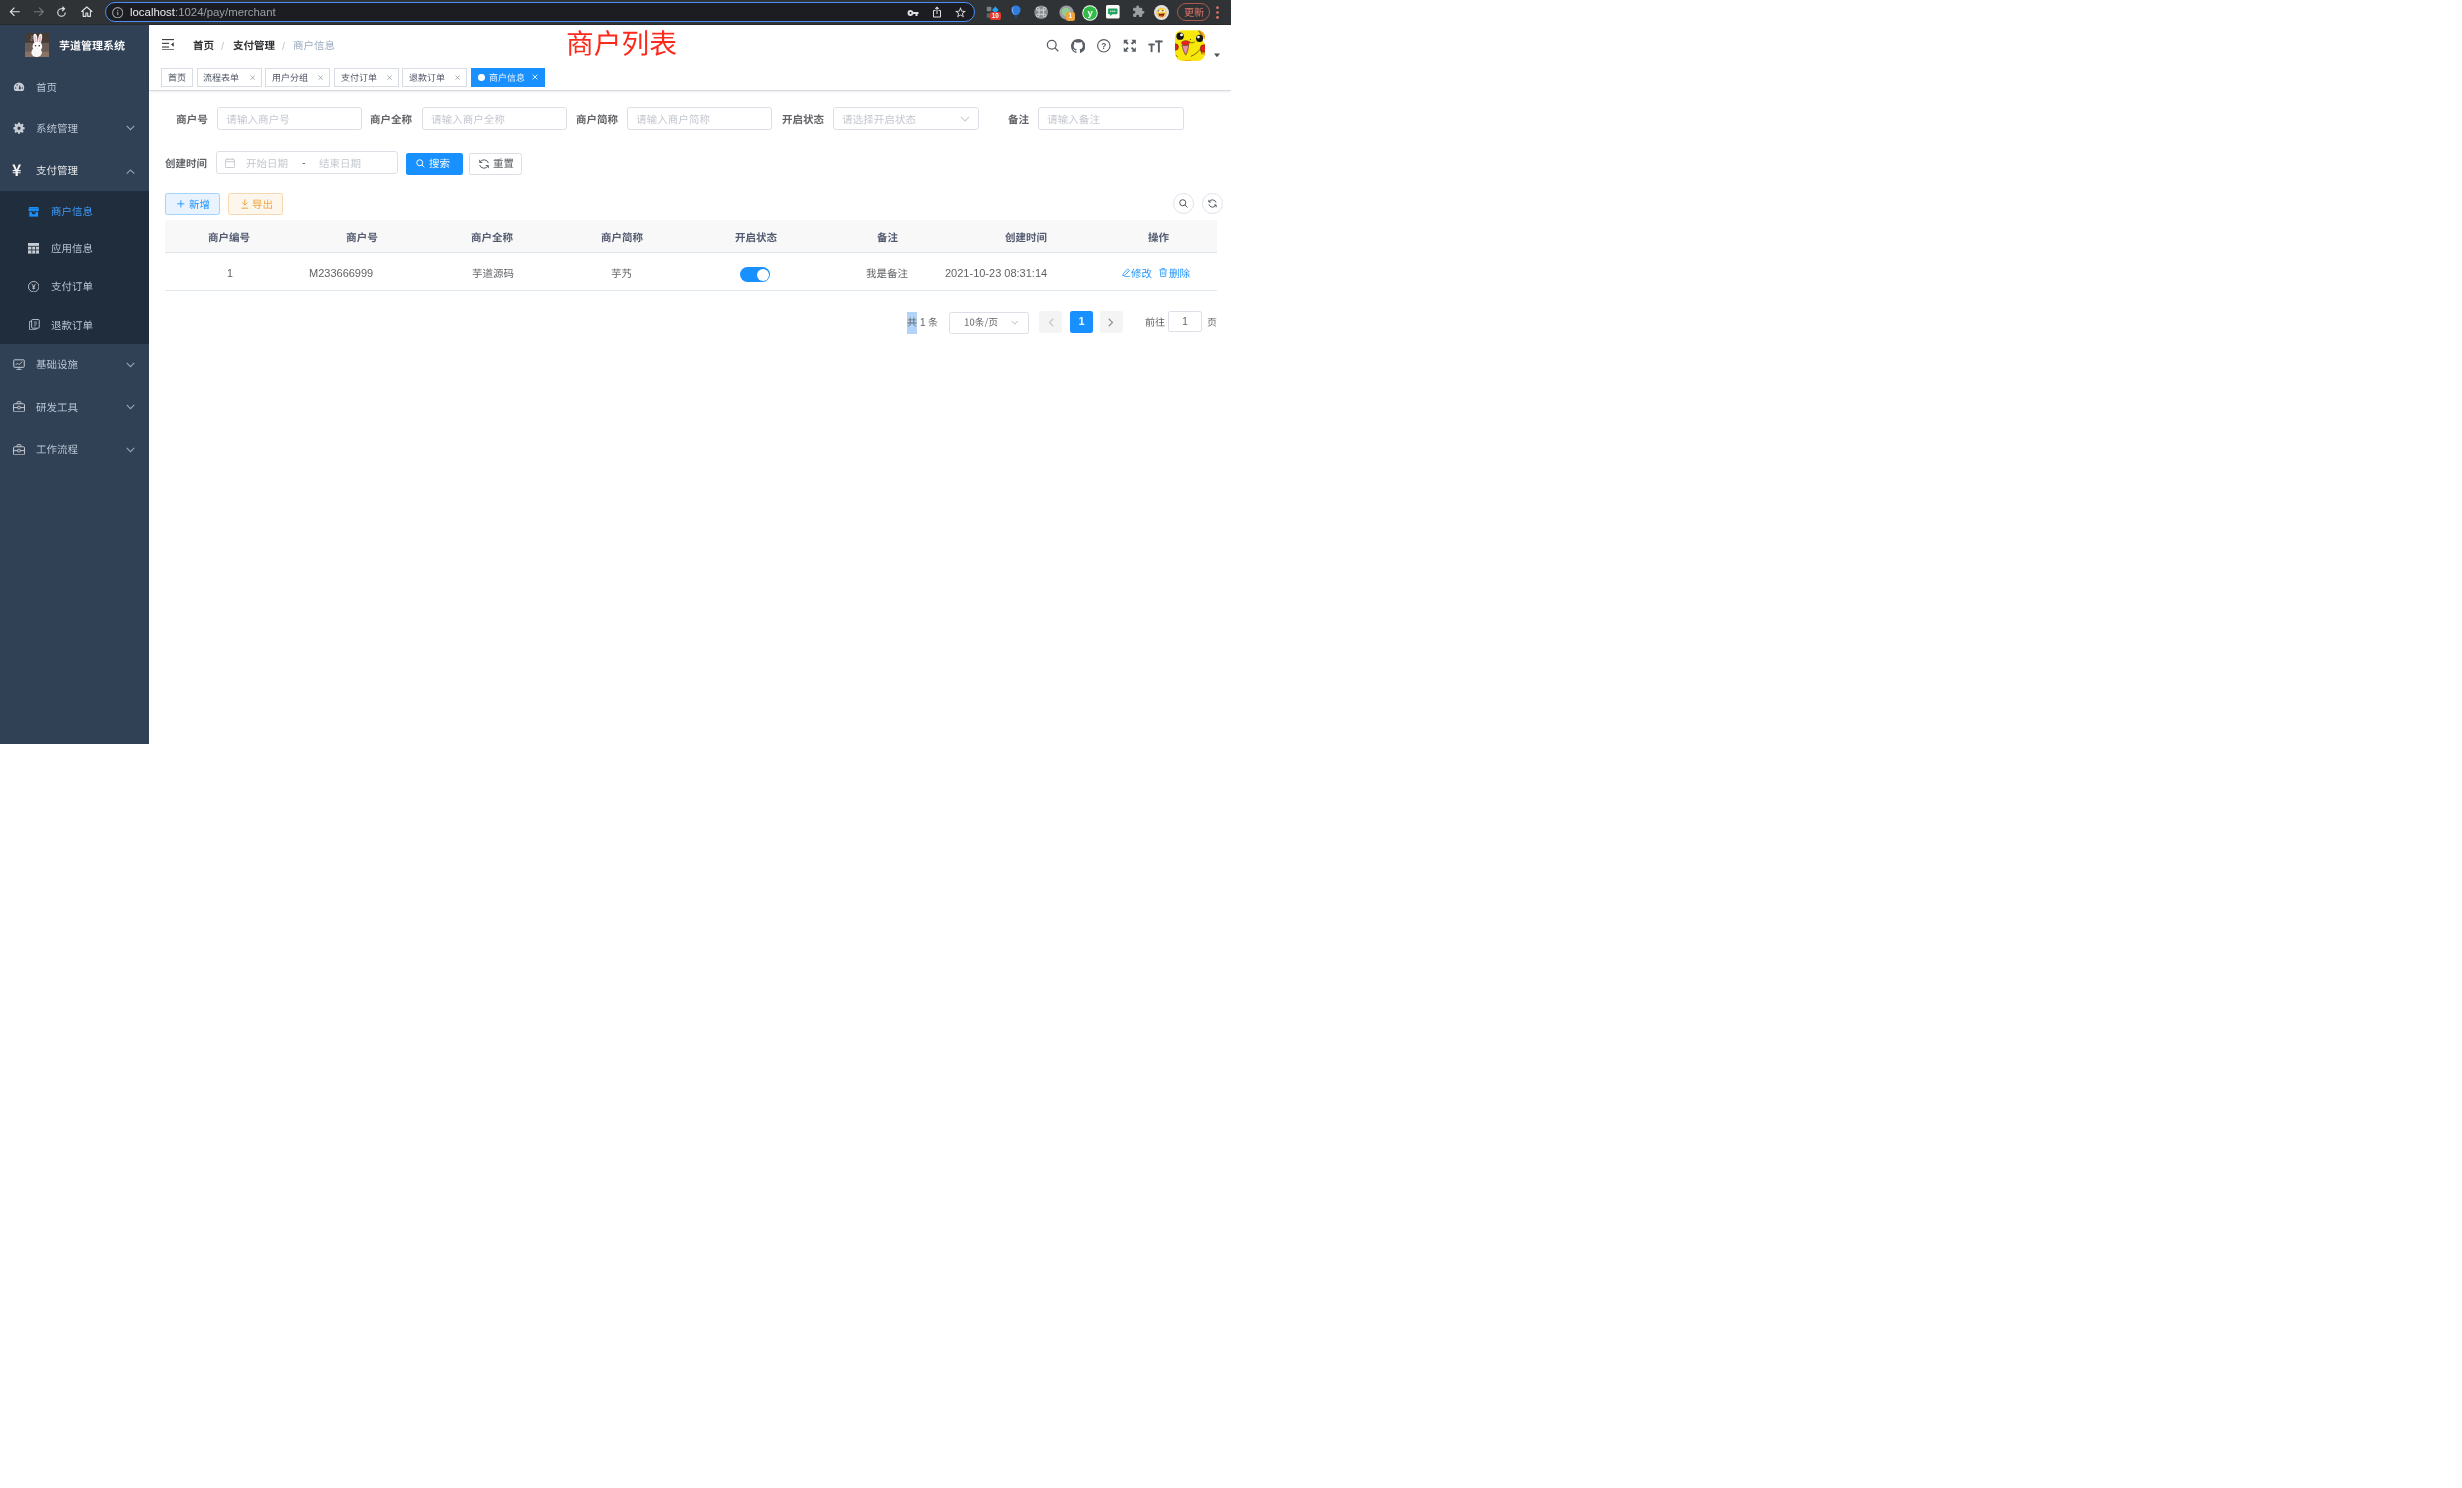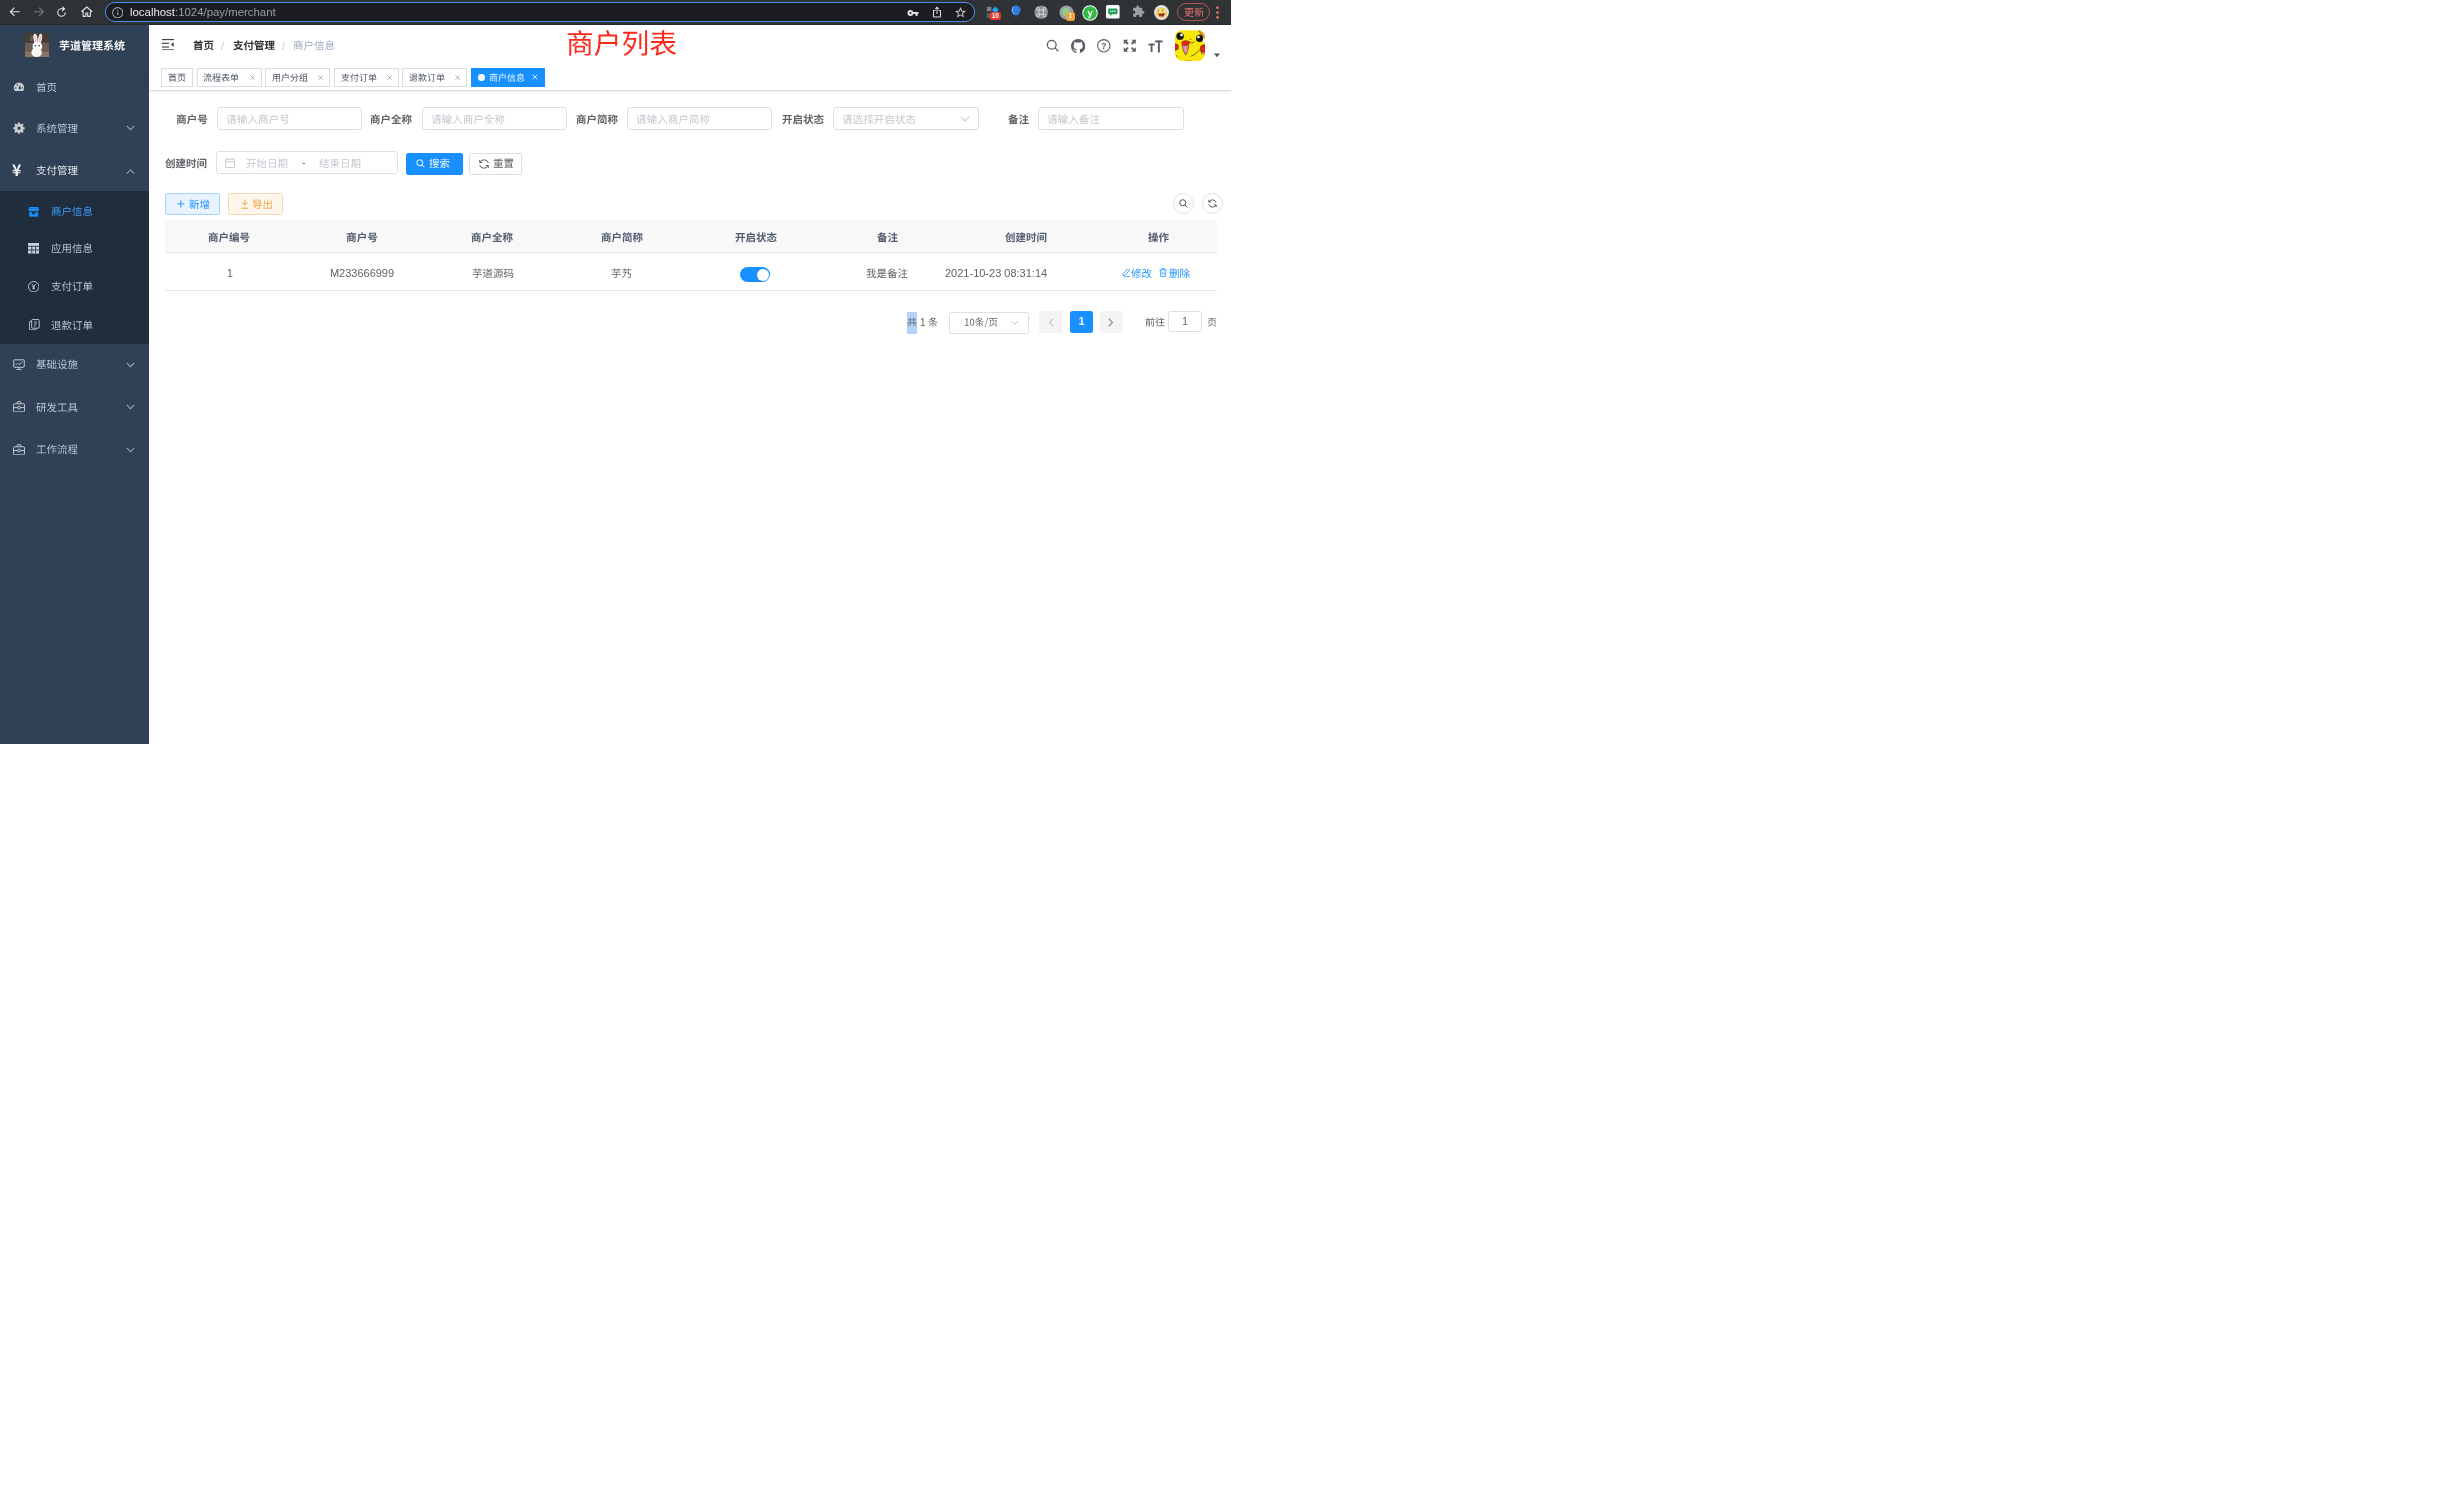--- a/index.html
+++ b/index.html
@@ -443,21 +443,21 @@
     <path fill="#515a6e" d="M9 3C8.4 3.5 7.7 3.9 6.9 4.3C6.1 3.9 5.3 3.5 4.8 3.1L4.8 3ZM5 0.4C4.3 1.5 2.9 2.8 0.8 3.7C1.2 3.9 1.7 4.5 1.9 4.9C2.5 4.6 3.1 4.3 3.5 4C4 4.4 4.5 4.7 5 5.1C3.6 5.5 1.9 5.9 0.2 6C0.5 6.4 0.8 7.1 1 7.6L2.1 7.4V13.6H3.8V13.2H9.9V13.6H11.8V7.4H2.4C4 7 5.6 6.6 7 6C8.7 6.7 10.7 7.2 12.8 7.4C13 7 13.5 6.2 13.8 5.9C12.1 5.7 10.3 5.4 8.8 5C10 4.2 11 3.3 11.7 2.1L10.6 1.5L10.3 1.6H6.2C6.4 1.3 6.6 1 6.8 0.7ZM3.8 10.8H6.1V11.7H3.8ZM3.8 9.5V8.8H6.1V9.5ZM9.9 10.8V11.7H7.8V10.8ZM9.9 9.5H7.8V8.8H9.9Z M15.3 1.8C16.1 2.3 17.3 2.9 17.9 3.4L18.9 2C18.3 1.6 17 1 16.2 0.6ZM14.5 5.7C15.4 6.2 16.5 6.8 17.1 7.3L18 5.9C17.4 5.4 16.2 4.8 15.4 4.5ZM14.9 12.3 16.3 13.5C17.1 12.1 18 10.5 18.8 9L17.5 7.9C16.7 9.5 15.6 11.3 14.9 12.3ZM21.6 0.9C22 1.6 22.4 2.4 22.6 3H18.9V4.6H22.3V7.1H19.4V8.7H22.3V11.6H18.5V13.2H27.6V11.6H24V8.7H26.7V7.1H24V4.6H27.2V3H23L24.3 2.5C24.1 1.9 23.6 1 23.2 0.4Z"></path>
   </svg>
 <svg style="position:absolute;left:1005px;top:232px" width="42" height="10.6" viewBox="0 0 56.0 14.0">
     <path fill="#515a6e" d="M11.3 0.7V11.6C11.3 11.9 11.2 12 10.9 12C10.7 12 9.7 12 8.8 11.9C9.1 12.4 9.3 13.1 9.4 13.6C10.7 13.6 11.6 13.5 12.2 13.2C12.8 13 13 12.6 13 11.6V0.7ZM8.6 2V10H10.2V2ZM2.6 5.5H2.5C3.3 4.7 4.1 3.8 4.7 2.9C5.4 3.7 6.2 4.7 6.8 5.5ZM4.2 0.4C3.4 2.2 1.9 4.1 0.2 5.2C0.6 5.5 1.2 6.1 1.4 6.5L1.9 6.1V11.3C1.9 12.9 2.4 13.3 4 13.3C4.4 13.3 5.9 13.3 6.3 13.3C7.7 13.3 8.2 12.8 8.3 10.8C7.9 10.7 7.3 10.4 6.9 10.2C6.8 11.6 6.7 11.9 6.1 11.9C5.8 11.9 4.5 11.9 4.2 11.9C3.6 11.9 3.5 11.8 3.5 11.3V7H5.7C5.6 8.2 5.5 8.7 5.4 8.8C5.3 9 5.2 9 5 9C4.8 9 4.4 9 3.9 8.9C4.2 9.3 4.3 9.9 4.3 10.3C4.9 10.4 5.5 10.3 5.9 10.3C6.2 10.2 6.5 10.1 6.8 9.8C7.1 9.4 7.3 8.4 7.4 6.1V6L8.4 5C7.8 4.1 6.5 2.6 5.4 1.5L5.7 0.9Z M19.4 1.5V2.7H21.8V3.4H18.7V4.6H21.8V5.3H19.4V6.6H21.8V7.3H19.3V8.5H21.8V9.2H18.7V10.4H21.8V11.4H23.4V10.4H27.1V9.2H23.4V8.5H26.7V7.3H23.4V6.6H26.5V4.6H27.3V3.4H26.5V1.5H23.4V0.4H21.8V1.5ZM23.4 4.6H25V5.3H23.4ZM23.4 3.4V2.7H25V3.4ZM15.3 7.3C15.3 7.1 15.7 6.8 16 6.7H17.2C17.1 7.6 16.9 8.4 16.7 9.1C16.4 8.6 16.2 8.1 16 7.4L14.8 7.9C15.1 9 15.5 9.9 16 10.6C15.6 11.4 15 12 14.3 12.5C14.7 12.7 15.3 13.3 15.6 13.6C16.2 13.1 16.7 12.5 17.1 11.8C18.6 13 20.5 13.3 22.8 13.3H27C27.1 12.9 27.3 12.1 27.6 11.8C26.6 11.8 23.7 11.8 22.9 11.8C20.8 11.8 19.1 11.6 17.8 10.5C18.3 9.1 18.7 7.4 18.9 5.4L17.9 5.2L17.7 5.2H17.2C17.8 4.1 18.4 2.9 19 1.7L17.9 1L17.4 1.2H14.8V2.7H16.8C16.4 3.8 15.8 4.7 15.6 5.1C15.3 5.5 14.9 5.9 14.6 6C14.8 6.3 15.2 7 15.3 7.3Z M34.4 6.3C35.1 7.4 36 8.7 36.4 9.5L37.9 8.7C37.5 7.9 36.5 6.6 35.8 5.6ZM32.2 6.9V9.5H30.5V6.9ZM32.2 5.5H30.5V3H32.2ZM28.9 1.5V12.1H30.5V11H33.8V1.5ZM38.5 0.5V3H34.3V4.7H38.5V11.3C38.5 11.6 38.3 11.7 38 11.7C37.7 11.7 36.7 11.7 35.7 11.7C36 12.1 36.2 12.9 36.3 13.4C37.7 13.4 38.7 13.3 39.3 13.1C39.9 12.8 40.2 12.3 40.2 11.3V4.7H41.6V3H40.2V0.5Z M43 3.8V13.6H44.7V3.8ZM43.2 1.3C43.8 2 44.5 2.9 44.8 3.5L46.3 2.6C45.9 2 45.2 1.1 44.5 0.5ZM47.7 8.4H50.4V9.7H47.7ZM47.7 5.7H50.4V7H47.7ZM46.2 4.4V11.1H51.9V4.4ZM46.7 1.1V2.7H53.4V11.8C53.4 11.9 53.3 12 53.2 12C53 12 52.5 12 52 12C52.2 12.4 52.4 13 52.5 13.5C53.4 13.5 54.1 13.5 54.5 13.2C55 12.9 55.1 12.5 55.1 11.8V1.1Z"></path>
   </svg>
 <svg style="position:absolute;left:1148px;top:232px" width="21" height="10.6" viewBox="0 0 28.0 14.0">
     <path fill="#515a6e" d="M7.8 2.1H10.3V3H7.8ZM6.4 1V4.2H11.9V1ZM6.3 5.8H7.5V6.9H6.3ZM10.6 5.8H11.8V6.9H10.6ZM1.9 0.4V3.1H0.5V4.6H1.9V7.1L0.3 7.6L0.7 9.2L1.9 8.8V11.7C1.9 11.9 1.8 11.9 1.7 11.9C1.6 11.9 1.2 11.9 0.8 11.9C1 12.3 1.2 13 1.2 13.4C2 13.4 2.5 13.4 2.9 13.1C3.3 12.9 3.5 12.4 3.5 11.7V8.3L4.7 7.8L4.5 6.3L3.5 6.7V4.6H4.6V3.1H3.5V0.4ZM4.9 8.9V10.2H7.5C6.6 11 5.2 11.7 3.9 12.1C4.2 12.4 4.7 13 4.9 13.4C6.1 13 7.3 12.2 8.3 11.4V13.6H9.9V11.3C10.7 12.1 11.6 12.8 12.6 13.3C12.9 12.9 13.4 12.3 13.7 12C12.6 11.6 11.4 11 10.6 10.2H13.4V8.9H9.9V8H13.2V4.7H9.4V8H8.8V4.7H5.1V8H8.3V8.9Z M21.2 0.6C20.6 2.6 19.5 4.6 18.2 5.9C18.6 6.1 19.2 6.7 19.5 7C20.2 6.3 20.8 5.4 21.4 4.3H21.9V13.6H23.6V10.5H27.4V8.9H23.6V7.3H27.3V5.8H23.6V4.3H27.6V2.7H22.1C22.4 2.1 22.6 1.6 22.8 1ZM17.5 0.5C16.8 2.5 15.6 4.5 14.3 5.7C14.6 6.2 15.1 7.1 15.2 7.5C15.5 7.2 15.8 6.9 16.1 6.5V13.6H17.8V3.9C18.3 3 18.8 2 19.1 1Z"></path>
   </svg>
 <div class="abs" style="left:165px;top:254px;width:1052px;height:37px;background:#fff;border-bottom:0.8px solid #dfe6ec;box-sizing:border-box"></div>
 <div class="abs" style="left:230px;top:267px;width:76px;text-align:center;font-size:10.6px;color:#606266;margin-left:-38px">1</div>
-<div class="abs" style="left:362px;top:267px;width:106px;text-align:center;font-size:11px;color:#606266;margin-left:-53px">M233666999</div>
+<div class="abs" style="left:362px;top:267px;width:106px;font-size:11px;color:#606266;margin-left:-53px">M233666999</div>
 <svg style="position:absolute;left:472px;top:268px" width="42" height="10.6" viewBox="0 0 56.0 14.0">
     <path fill="#606266" d="M8.8 0.6V2H5.1V0.6H4.1V2H0.9V3H4.1V4.3H5.1V3H8.8V4.3H9.8V3H13.1V2H9.8V0.6ZM0.8 7.9V8.9H6.5V12C6.5 12.3 6.5 12.3 6.2 12.3C5.9 12.4 4.9 12.4 3.9 12.3C4 12.6 4.2 13.1 4.3 13.4C5.6 13.4 6.4 13.4 6.9 13.2C7.4 13 7.6 12.7 7.6 12.1V8.9H13.2V7.9H7.6V5.8H12.2V4.8H1.9V5.8H6.5V7.9Z M14.9 1.6C15.6 2.3 16.5 3.3 16.9 4L17.8 3.4C17.3 2.7 16.4 1.8 15.7 1.1ZM20.4 7.2H25.1V8.3H20.4ZM20.4 9.1H25.1V10.3H20.4ZM20.4 5.3H25.1V6.4H20.4ZM19.4 4.5V11.1H26.1V4.5H22.7C22.9 4.1 23.1 3.7 23.2 3.3H27.3V2.4H24.6C25 1.9 25.3 1.4 25.7 0.9L24.6 0.6C24.4 1.1 24 1.9 23.6 2.4H21L21.7 2.1C21.5 1.6 21.1 1 20.7 0.5L19.8 0.9C20.2 1.3 20.6 2 20.7 2.4H18.4V3.3H22.1C22 3.7 21.9 4.1 21.7 4.5ZM17.7 5.6H14.7V6.5H16.7V10.9C16 11.1 15.3 11.7 14.6 12.4L15.2 13.3C16 12.4 16.7 11.7 17.2 11.7C17.5 11.7 17.9 12.1 18.5 12.4C19.5 13 20.7 13.1 22.4 13.1C23.7 13.1 26.2 13 27.2 13C27.2 12.7 27.4 12.2 27.5 11.9C26.1 12.1 24 12.2 22.4 12.2C20.9 12.2 19.7 12.1 18.8 11.6C18.3 11.3 17.9 11.1 17.7 10.9Z M35.5 6.6H39.8V7.9H35.5ZM35.5 4.6H39.8V5.8H35.5ZM35.1 9.4C34.6 10.4 34 11.4 33.4 12.1C33.6 12.2 34 12.4 34.2 12.6C34.8 11.9 35.5 10.7 36 9.7ZM39 9.7C39.6 10.6 40.3 11.8 40.6 12.5L41.5 12C41.2 11.4 40.5 10.2 39.9 9.3ZM29.2 1.4C30 1.9 31 2.6 31.6 3.1L32.2 2.2C31.6 1.8 30.6 1.2 29.8 0.7ZM28.5 5.2C29.3 5.7 30.4 6.3 30.9 6.7L31.5 5.9C31 5.5 29.9 4.9 29.1 4.5ZM28.8 12.7 29.8 13.2C30.4 11.9 31.2 10.2 31.8 8.7L31 8.1C30.3 9.7 29.4 11.6 28.8 12.7ZM32.7 1.2V5.1C32.7 7.4 32.6 10.6 31 12.8C31.2 12.9 31.7 13.2 31.9 13.4C33.5 11 33.8 7.5 33.8 5.1V2.2H41.3V1.2ZM37.1 2.4C37 2.8 36.8 3.4 36.7 3.8H34.6V8.7H37.1V12.3C37.1 12.5 37 12.5 36.9 12.5C36.7 12.5 36.1 12.5 35.4 12.5C35.5 12.8 35.7 13.2 35.7 13.4C36.6 13.4 37.2 13.4 37.6 13.3C38 13.1 38.1 12.9 38.1 12.3V8.7H40.8V3.8H37.7C37.9 3.5 38.1 3 38.3 2.6Z M47.7 9.4V10.4H53.1V9.4ZM48.9 3.2C48.8 4.6 48.6 6.5 48.4 7.6H48.7L54.1 7.6C53.8 10.7 53.5 11.9 53.1 12.3C53 12.4 52.9 12.5 52.6 12.4C52.4 12.4 51.7 12.4 51.1 12.4C51.2 12.6 51.3 13 51.4 13.3C52 13.4 52.7 13.4 53 13.4C53.5 13.3 53.7 13.2 54 12.9C54.5 12.4 54.8 10.9 55.1 7.2C55.1 7 55.2 6.7 55.2 6.7H53.4C53.6 5 53.9 2.9 54 1.4L53.2 1.3L53.1 1.4H48.2V2.4H52.9C52.8 3.6 52.6 5.3 52.4 6.7H49.5C49.6 5.7 49.8 4.4 49.9 3.3ZM42.7 1.3V2.3H44.4C44 4.4 43.4 6.4 42.4 7.7C42.6 8 42.8 8.6 42.9 8.9C43.1 8.5 43.4 8.1 43.6 7.7V12.8H44.5V11.7H47.1V5.6H44.5C44.9 4.6 45.2 3.4 45.4 2.3H47.5V1.3ZM44.5 6.6H46.2V10.7H44.5Z"></path>
   </svg>
 <svg style="position:absolute;left:611px;top:268px" width="21" height="10.6" viewBox="0 0 28.0 14.0">
     <path fill="#606266" d="M8.8 0.6V2H5.1V0.6H4.1V2H0.9V3H4.1V4.3H5.1V3H8.8V4.3H9.8V3H13.1V2H9.8V0.6ZM0.8 7.9V8.9H6.5V12C6.5 12.3 6.5 12.3 6.2 12.3C5.9 12.4 4.9 12.4 3.9 12.3C4 12.6 4.2 13.1 4.3 13.4C5.6 13.4 6.4 13.4 6.9 13.2C7.4 13 7.6 12.7 7.6 12.1V8.9H13.2V7.9H7.6V5.8H12.2V4.8H1.9V5.8H6.5V7.9Z M22.9 0.6V1.9H19.1V0.6H18V1.9H15V2.8H18V4.2H19.1V2.8H22.9V4.2H23.9V2.8H27V1.9H23.9V0.6ZM15.5 4.8V5.8H18.6C18.4 8.5 17.8 11.2 14.4 12.5C14.7 12.7 15 13.1 15.1 13.3C18.7 11.8 19.5 8.9 19.8 5.8H22.8C22.6 6.7 22.4 7.7 22.2 8.4H25.6C25.4 10.8 25.1 11.9 24.8 12.2C24.6 12.3 24.4 12.4 24.1 12.4C23.8 12.4 23 12.3 22.2 12.3C22.4 12.6 22.5 13 22.5 13.3C23.3 13.4 24.1 13.4 24.5 13.3C25 13.3 25.3 13.2 25.6 12.9C26.1 12.4 26.4 11.1 26.7 7.9C26.7 7.8 26.8 7.4 26.8 7.4H23.5C23.6 6.6 23.8 5.7 24 4.8Z"></path>
   </svg>
 <div class="abs" style="left:740px;top:267px;width:30px;height:15px;border-radius:7.6px;background:#1890ff"></div>
 <div class="abs" style="left:757px;top:269px;width:12px;height:12px;border-radius:50%;background:#fff"></div>
 <svg style="position:absolute;left:866px;top:268px" width="42" height="10.6" viewBox="0 0 56.0 14.0">
     <path fill="#606266" d="M9.9 1.5C10.7 2.2 11.6 3.2 12.1 3.9L12.9 3.3C12.4 2.6 11.5 1.6 10.7 0.9ZM11.6 6.3C11.2 7.2 10.5 8.1 9.8 8.9C9.6 8 9.4 6.9 9.2 5.7H13.2V4.7H9.1C9 3.4 8.9 2.1 8.9 0.7H7.8C7.9 2.1 7.9 3.4 8 4.7H4.8V2.2C5.7 2.1 6.5 1.8 7.2 1.6L6.4 0.7C5.1 1.2 2.8 1.7 0.9 2C1 2.3 1.1 2.6 1.2 2.9C2 2.8 2.9 2.6 3.8 2.5V4.7H0.8V5.7H3.8V8.2L0.6 8.8L0.9 9.9L3.8 9.2V12.1C3.8 12.3 3.7 12.4 3.5 12.4C3.2 12.4 2.4 12.4 1.5 12.4C1.6 12.7 1.8 13.2 1.9 13.5C3 13.5 3.8 13.4 4.2 13.3C4.7 13.1 4.8 12.8 4.8 12.1V9L7.4 8.4L7.3 7.4L4.8 8V5.7H8.1C8.3 7.2 8.6 8.6 8.9 9.8C7.9 10.7 6.8 11.5 5.6 12.1C5.9 12.3 6.2 12.7 6.3 12.9C7.4 12.4 8.4 11.7 9.3 10.8C9.9 12.5 10.8 13.5 11.9 13.5C12.9 13.5 13.3 12.8 13.5 10.5C13.2 10.4 12.9 10.1 12.6 9.9C12.5 11.7 12.4 12.4 12 12.4C11.3 12.4 10.6 11.5 10.1 10C11.1 9 11.9 7.9 12.6 6.7Z M17.3 3.8H24.6V5H17.3ZM17.3 1.9H24.6V3.1H17.3ZM16.3 1.1V5.8H25.7V1.1ZM17.2 8.1C16.9 10.2 16 11.8 14.5 12.7C14.7 12.9 15.1 13.3 15.3 13.5C16.2 12.8 16.9 11.9 17.5 10.8C18.6 12.7 20.4 13.2 23.3 13.2H27.1C27.1 12.9 27.3 12.4 27.5 12.2C26.8 12.2 23.8 12.2 23.3 12.2C22.7 12.2 22.1 12.2 21.6 12.1V10.2H26.3V9.2H21.6V7.7H27.2V6.7H14.8V7.7H20.6V11.9C19.4 11.6 18.5 10.9 17.9 9.7C18.1 9.2 18.2 8.8 18.3 8.3Z M37.6 2.7C36.9 3.4 36 4 35 4.5C34 4.1 33.2 3.5 32.6 2.8L32.8 2.7ZM33.2 0.5C32.5 1.7 31.1 3.1 29.1 4.1C29.3 4.3 29.6 4.6 29.8 4.9C30.6 4.5 31.3 4 31.9 3.5C32.4 4.1 33.1 4.6 33.9 5.1C32.2 5.8 30.2 6.3 28.4 6.5C28.6 6.7 28.8 7.2 28.9 7.5C30.9 7.2 33.1 6.6 35 5.6C36.7 6.5 38.8 7 41 7.3C41.1 7 41.4 6.6 41.6 6.3C39.6 6.1 37.7 5.7 36.1 5.1C37.4 4.3 38.6 3.3 39.3 2.1L38.6 1.7L38.4 1.8H33.6C33.9 1.4 34.1 1.1 34.3 0.7ZM31.5 10.5H34.4V12.1H31.5ZM31.5 9.7V8.2H34.4V9.7ZM38.4 10.5V12.1H35.5V10.5ZM38.4 9.7H35.5V8.2H38.4ZM30.4 7.3V13.4H31.5V13H38.4V13.4H39.6V7.3Z M43.3 1.5C44.2 1.9 45.4 2.6 46 3.1L46.6 2.2C46 1.8 44.8 1.1 43.9 0.7ZM42.6 5.4C43.5 5.8 44.6 6.4 45.2 6.9L45.8 6C45.2 5.6 44 5 43.2 4.6ZM43 12.6 43.9 13.3C44.7 12 45.7 10.2 46.4 8.8L45.7 8.1C44.9 9.6 43.8 11.5 43 12.6ZM49.7 0.9C50.1 1.6 50.6 2.6 50.8 3.2L51.9 2.8C51.6 2.2 51.1 1.2 50.6 0.5ZM46.7 3.2V4.2H50.4V7.4H47.2V8.4H50.4V12H46.2V13H55.5V12H51.5V8.4H54.6V7.4H51.5V4.2H55.1V3.2Z"></path>

